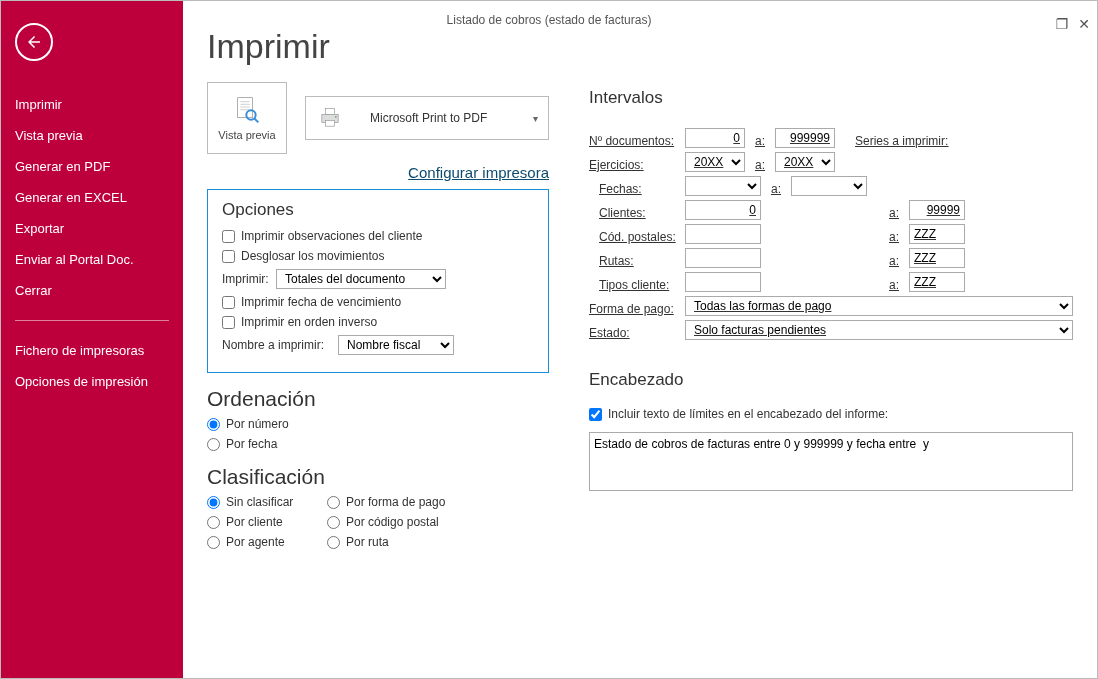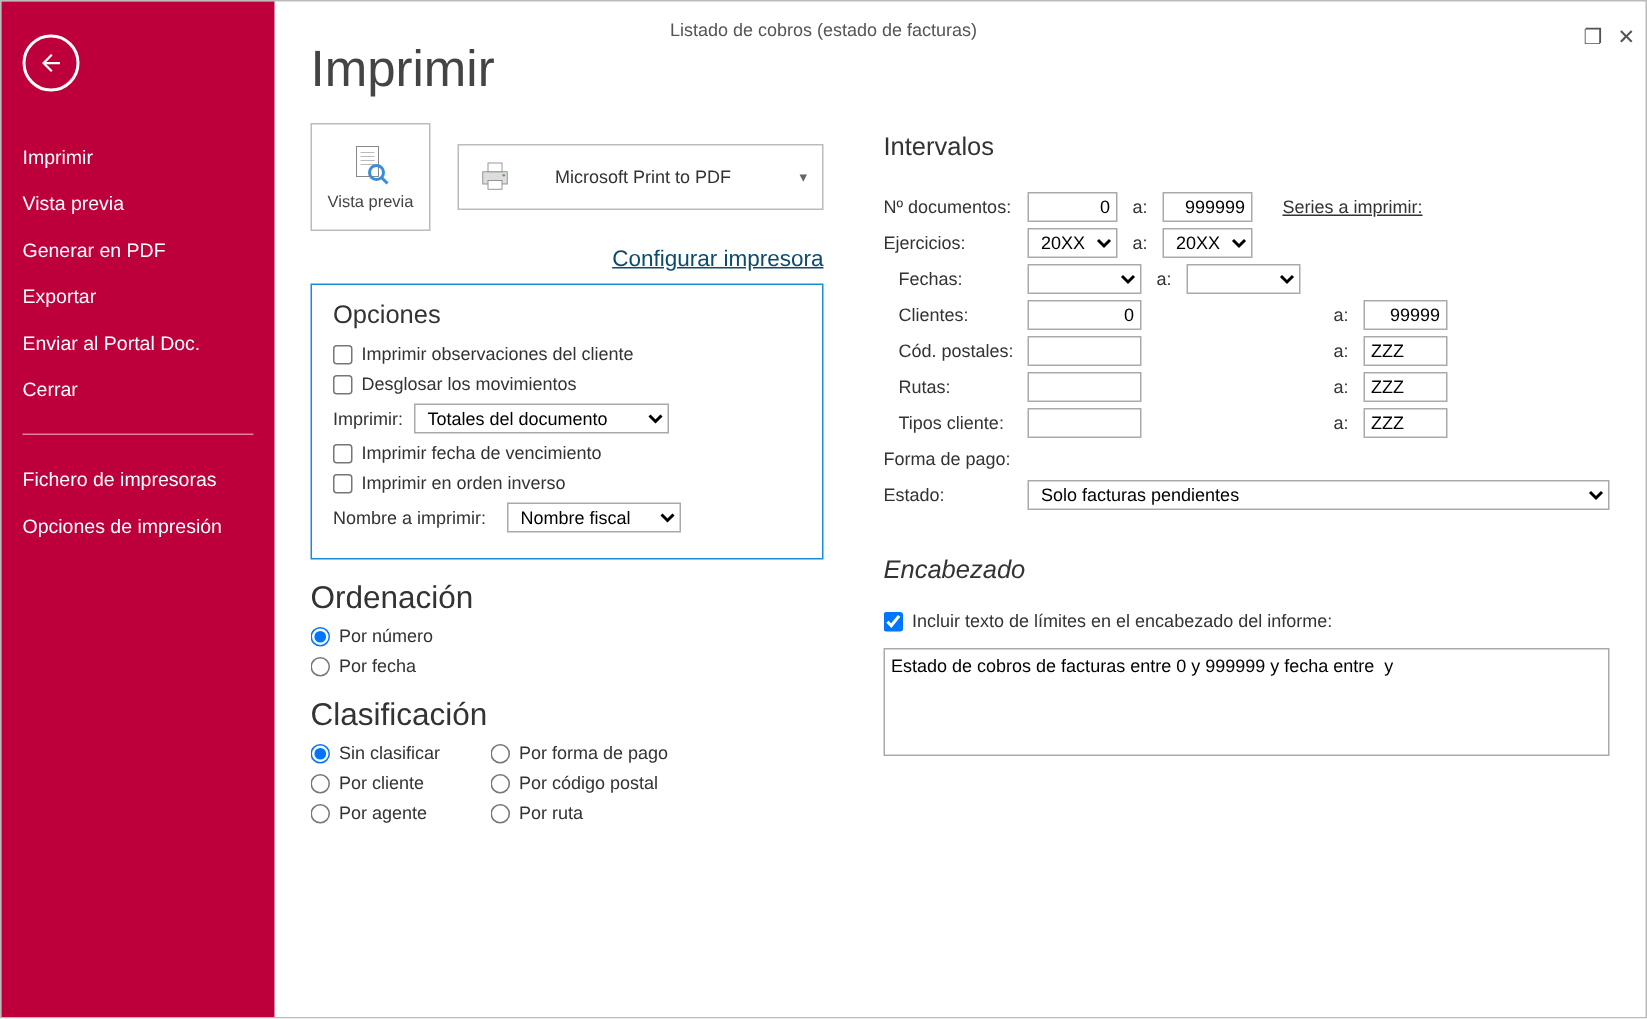--- a/index.html
+++ b/index.html
@@ -30,31 +30,31 @@
   .section-title { font-size:21px; color:#333; margin:14px 0 6px 0;}
   .chk-row { display:flex; align-items:center; gap:6px; padding:3px 0; font-size:12px;}
   .chk-row input[type=checkbox]{ width:13px; height:13px; }
   .fld-row { display:flex; align-items:center; gap:6px; padding:3px 0; font-size:12px;}
   .fld-row label { min-width:48px;}
   select, input[type=text] { border:1px solid #aaa; font-size:12px; padding:1px 4px; height:20px; background:#fff;}
   select { height:20px;}
   .radio-grid { display:grid; grid-template-columns:120px 160px; row-gap:6px; margin-top:4px;}
   .radio-row { display:flex; align-items:center; gap:6px; font-size:12px;}
   .intv-title { font-size:17px; color:#333; margin-bottom:18px; margin-top:6px;}
-  .intv-row { display:flex; align-items:center; gap:8px; padding:2px 0; font-size:12px; min-height:24px;}
+  .intv-row { display:flex; align-items:flex-end; gap:8px; padding:2px 0; font-size:12px; min-height:24px;text-decoration:underline;}
   .intv-row .lbl { width:88px; }
   .intv-row .lbl-indent { width:78px; margin-left:10px;}
   .intv-row .a { width:14px; text-align:center;}
   .num-sm { width:60px; text-align:right;}
   .sel-sm { width:60px;}
   .zzz { width:56px;}
   .ulink { text-decoration:underline; cursor:pointer;}
   .full-sel { flex:1; }
-  .hdr-title { font-size:17px; color:#333; margin:28px 0 14px 0;font-style:italic;}
-  .memo { width:100%; height:72px; border:1px solid #aaa; padding:4px; font-size:12px; resize:none;}
+  .hdr-title { font-size:17px; color:#333; margin:28px 0 14px 0;}
+  .memo { width:100%; height:59px; border:1px solid #aaa; padding:4px; font-size:12px; resize:none;}
   .spacer-a { width:110px; }
 </style>
 </head>
 <body>
 
 <div class="titlebar">
   <span>Listado de cobros (estado de facturas)</span>
   <div class="winbuttons">
     <span>❐</span>
     <span>✕</span>
@@ -64,20 +64,21 @@
 <div class="window">
   <div class="sidebar">
     <div class="back-btn">
       <svg viewBox="0 0 24 24">
           <path d="M20 11H7.8l5.6-5.6L12 4l-8 8 8 8 1.4-1.4L7.8 13H20z"></path>
         </svg>
     </div>
     <div class="side-item">Imprimir</div>
     <div class="side-item">Vista previa</div>
     <div class="side-item">Generar en PDF</div>
+    <div class="side-item">Generar en EXCEL</div>
     <div class="side-item">Exportar</div>
     <div class="side-item">Enviar al Portal Doc.</div>
     <div class="side-item">Cerrar</div>
     <div class="side-sep"></div>
     <div class="side-item">Fichero de impresoras</div>
     <div class="side-item">Opciones de impresión</div>
   </div>
 
   <div class="main">
     <div class="page-title">Imprimir</div>
@@ -223,20 +224,21 @@
         </div>
         <div class="intv-row">
           <span class="lbl-indent">Tipos cliente:</span>
           <input type="text" style="width: 76px;">
           <span class="spacer-a"></span>
           <span class="a">a:</span>
           <input type="text" class="zzz" value="ZZZ" style="">
         </div>
         <div class="intv-row">
           <span class="lbl">Forma de pago:</span>
+          <select class="full-sel"><option>Todas las formas de pago</option></select>
         </div>
         <div class="intv-row">
           <span class="lbl">Estado:</span>
           <select class="full-sel"><option>Solo facturas pendientes</option></select>
         </div>
 
         <div class="hdr-title">Encabezado</div>
         <div class="chk-row" style="margin-bottom:8px;">
           <input type="checkbox" checked="" style="">
           <span>Incluir texto de límites en el encabezado del informe:</span>

